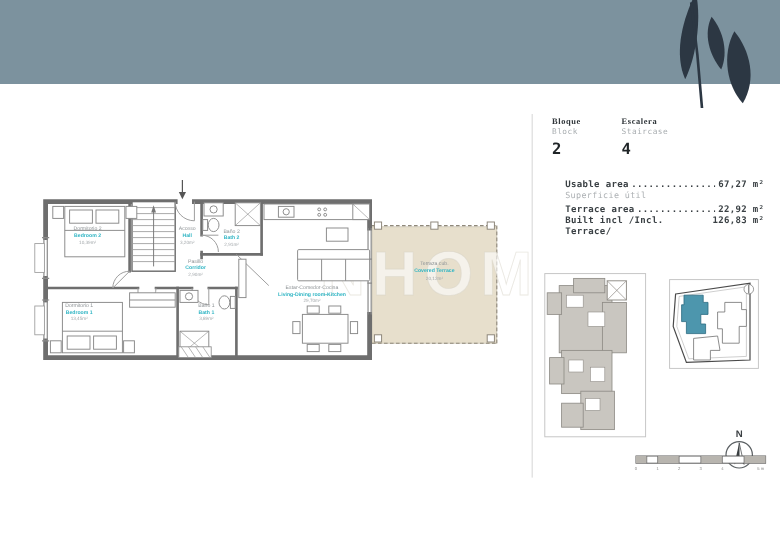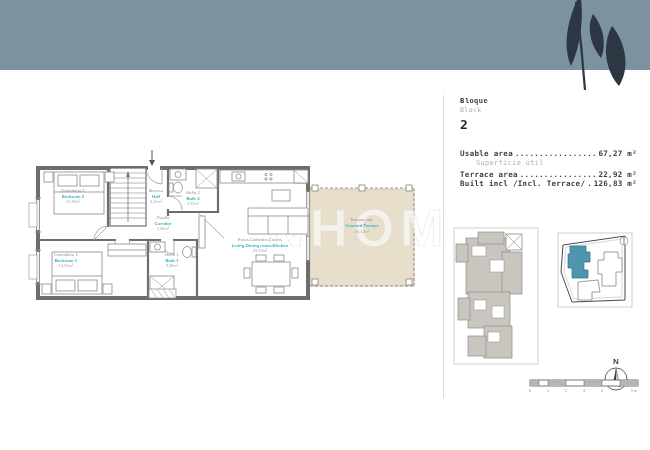--- a/index.html
+++ b/index.html
@@ -4,29 +4,29 @@
 <style>
   html,body{margin:0;padding:0;background:#ffffff;}
   .canvas{position:relative;width:650px;height:450px;background:#ffffff;overflow:hidden;
           font-family:"Liberation Sans",sans-serif;}
   .band{position:absolute;left:0;top:0;width:650px;height:70px;background:#7c929e;}
   svg.scene{position:absolute;left:0;top:0;z-index:2;}
   .divider{position:absolute;left:443px;top:95px;width:1px;height:303px;background:#dcdcdc;z-index:3;}
   .panel{position:absolute;left:443px;top:97px;width:198px;z-index:4;}
   .unit-cols{display:flex;padding-left:17px;}
   .u-col1{width:58px;} .u-col2{width:62px;} .u-col3{flex:1;}
-  .u-es{font-family:Liberation Mono, monospace;font-weight:bold;font-size:7px;color:#2f3539;letter-spacing:.5px;}
+  .u-es{font-family:Liberation Serif, serif;font-weight:bold;font-size:7px;color:#2f3539;letter-spacing:.5px;}
   .u-en{font-family:"DejaVu Sans Mono",monospace;font-size:6.5px;color:#a8adb0;letter-spacing:.4px;margin-top:1px;}
   .u-val{font-family:"DejaVu Sans Mono",monospace;font-weight:bold;font-size:13px;color:#1f2427;margin-top:3px;letter-spacing:.5px;}
-  .areas{margin-top:17px;padding-left:17px;padding-right:4px;}
+  .areas{margin-top:17px;padding-left:28px;padding-right:4px;}
   .row-en{display:flex;align-items:baseline;font-family:"DejaVu Sans Mono",monospace;font-weight:bold;
           font-size:7.5px;color:#3a4044;letter-spacing:.3px;}
   .row-en .leader{flex:1;overflow:hidden;white-space:nowrap;margin:0 2px;color:#3a4044;}
   .row-en .val{white-space:nowrap;}
-  .row-es{font-family:"DejaVu Sans Mono",monospace;font-size:7px;color:#acb0b3;letter-spacing:.3px;margin:1px 0 3px 16px;}
+  .row-es{font-family:"DejaVu Sans Mono",monospace;font-size:7px;color:#acb0b3;letter-spacing:.3px;margin:1px 0 3px 0;}
   text{font-family:"Liberation Sans",sans-serif;}
   .lbl-es{font-size:4.3px;fill:#8f9497;}
   .lbl-en{font-size:4.3px;fill:#2fb5c4;font-weight:bold;}
   .lbl-ar{font-size:3.9px;fill:#a3a8ab;}
 </style>
 </head>
 <body>
 
 <div class="canvas">
 
@@ -280,20 +280,25 @@
 
   <div class="divider"></div>
 
   <div class="panel">
     <div class="unit-cols">
       <div class="u-col1">
         <div class="u-es">Bloque</div>
         <div class="u-en">Block</div>
         <div class="u-val">2</div>
       </div>
+      <div class="u-col2">
+        <div class="u-es">Escalera</div>
+        <div class="u-en">Staircase</div>
+        <div class="u-val">4</div>
+      </div>
     </div>
 
     <div class="areas">
       <div class="row-en">
         <span>Usable area</span>
         <span class="leader">................................</span>
         <span class="val">67,27 m²</span>
       </div>
       <div class="row-es">Superficie útil</div>
 

